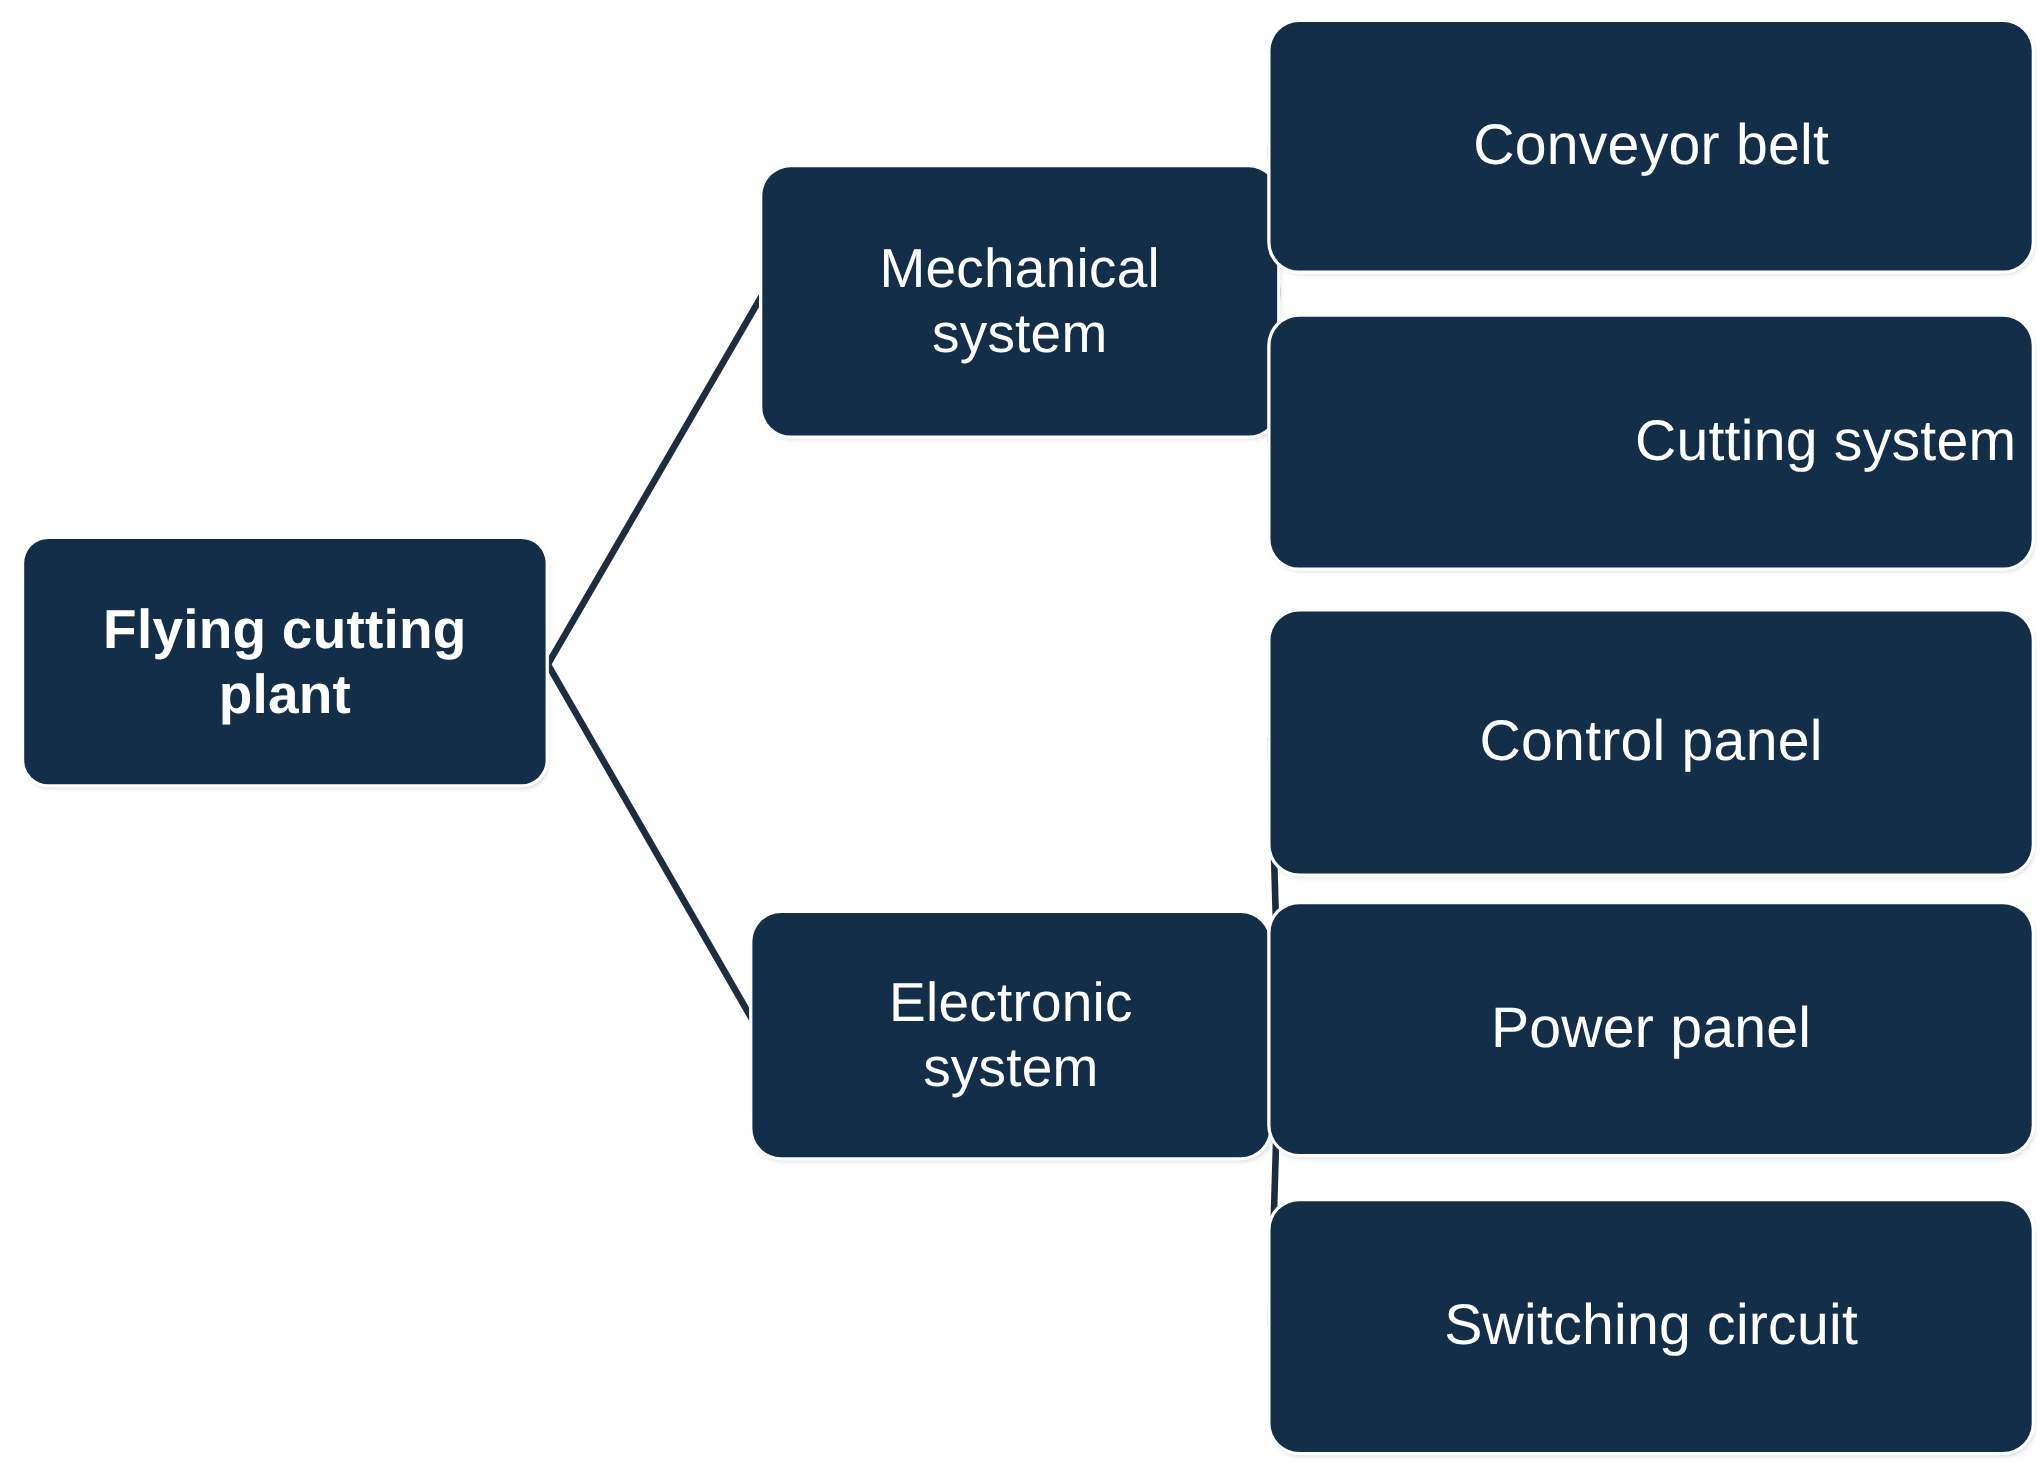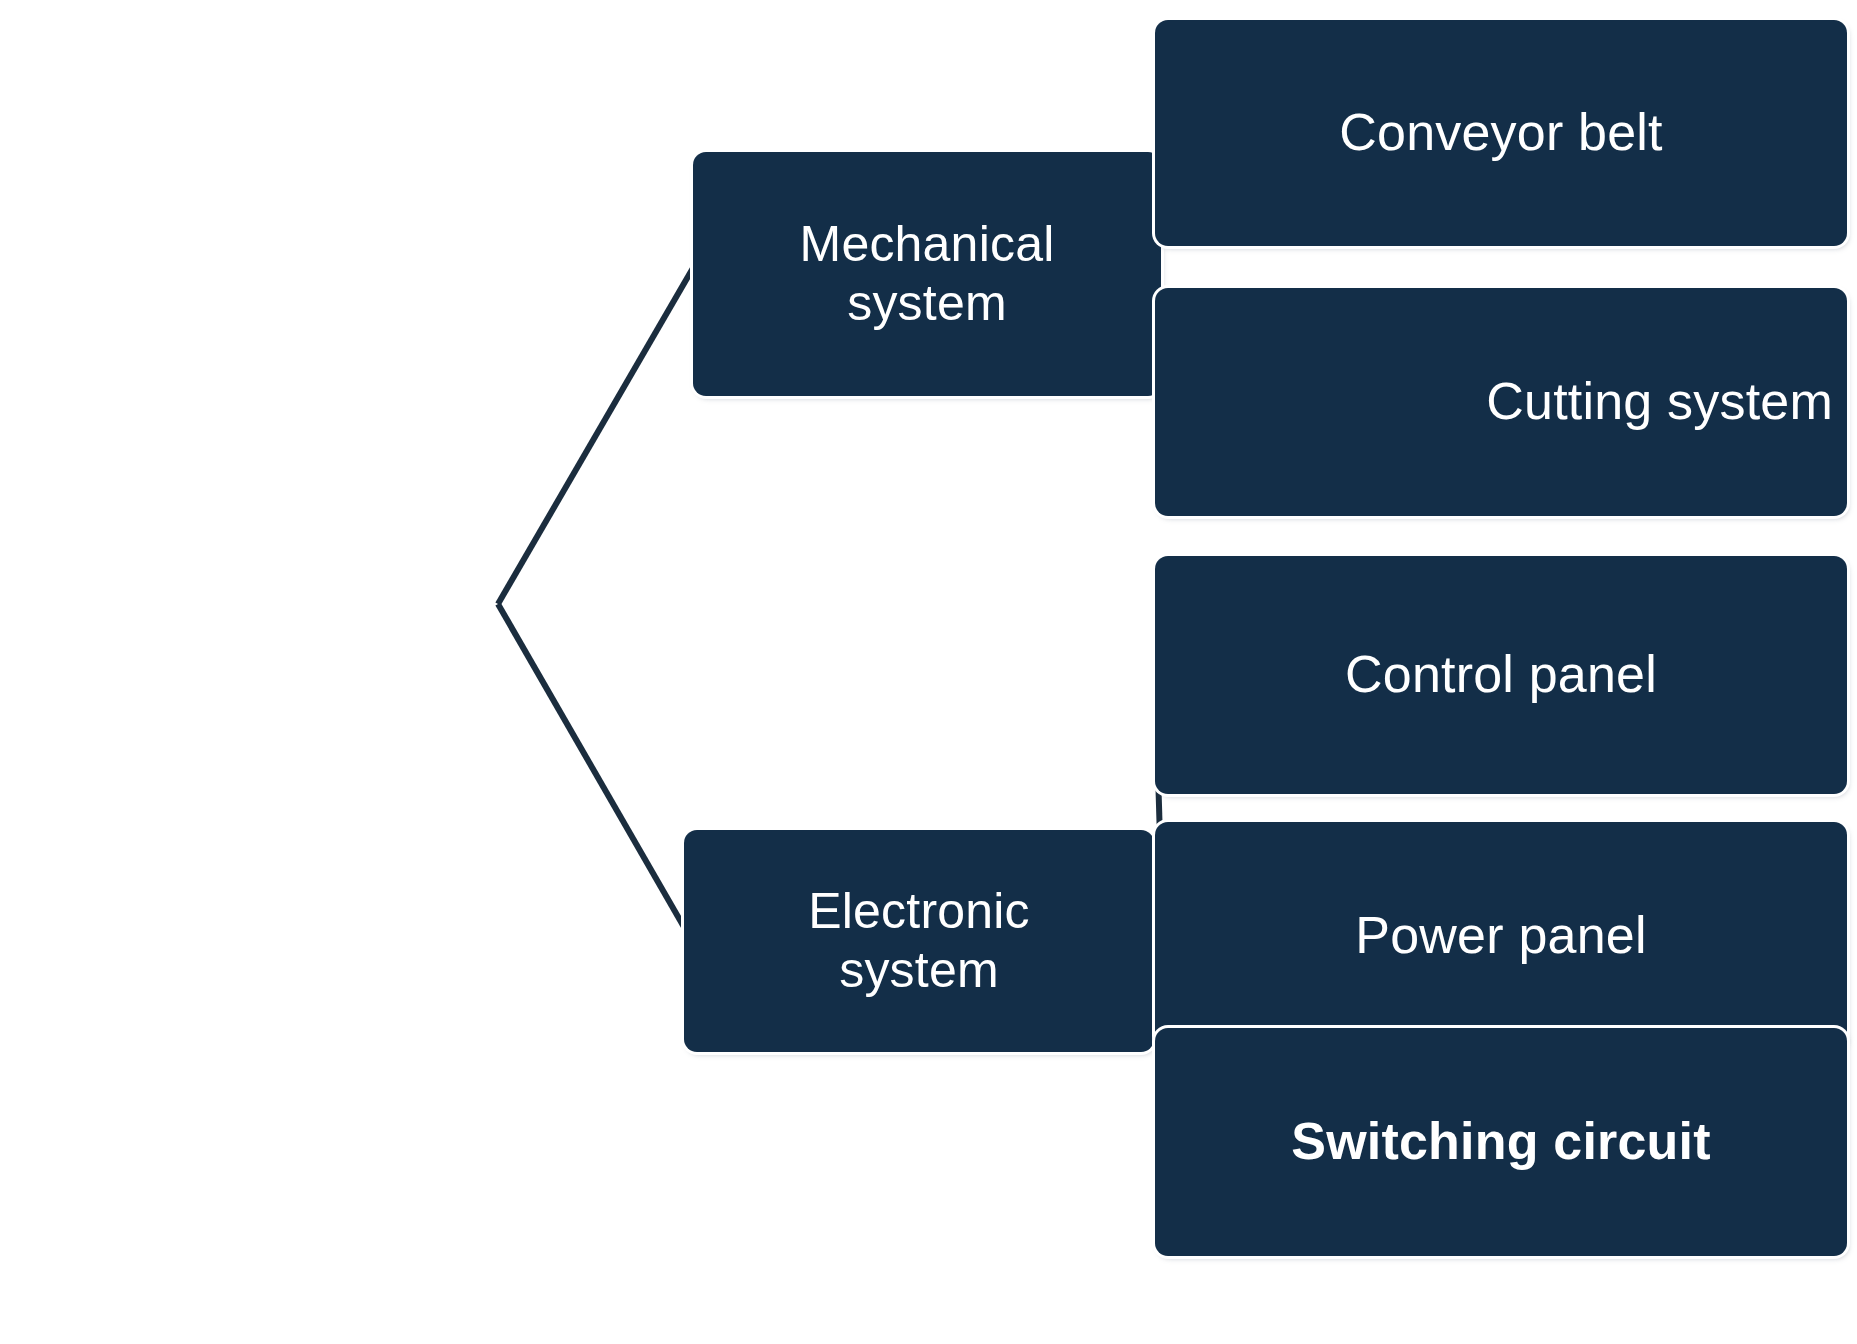--- a/index.html
+++ b/index.html
@@ -20,21 +20,21 @@
     left: 0;
     top: 0;
     width: 1857px;
     height: 1344px;
     pointer-events: none;
   }
   .node {
     position: absolute;
     box-sizing: border-box;
     background: #132E48;
-    border-radius: 13px;
+    border-radius: 26px;
     color: #ffffff;
     display: flex;
     align-items: center;
     justify-content: center;
     text-align: center;
     line-height: 1.18;
     letter-spacing: 0.2px;
     box-shadow: 0 0 0 3px #ffffff, 2px 3px 5px rgba(120,130,145,0.35);
   }
   .node .label {
@@ -73,21 +73,21 @@
   .leaf {
     left: 1155px;
     width: 692px;
     font-size: 52px;
     font-weight: normal;
   }
   #node-conveyor-belt   { top: 20px;   height: 226px; }
   #node-cutting-system  { top: 288px;  height: 228px; justify-content: flex-end; }
   #node-control-panel   { top: 556px;  height: 238px; }
   #node-power-panel     { top: 822px;  height: 227px; }
-  #node-switching-circuit { top: 1028px; height: 228px; font-weight: bold; }
+  #node-switching-circuit { top: 1092px; height: 228px; }
 </style>
 </head>
 <body>
 
 <div id="canvas">
 
   <svg id="edges" viewBox="0 0 1857 1344" xmlns="http://www.w3.org/2000/svg">
     <g fill="none" stroke="#1B2D3E" stroke-width="6" stroke-linecap="butt">
 
       <path d="M 498 604 L 693 268"></path>
@@ -101,20 +101,24 @@
       <path d="M 1163 941 L 1155 670"></path>
 
       <path d="M 1163 941 L 1155 936" stroke-width="5"></path>
       <path d="M 1163 941 L 1155 936"></path>
 
       <path d="M 1163 941 L 1155 1206"></path>
     <path d="M 1163 938 L 1155 938" stroke="#1B2D3E" stroke-width="5" fill="none"></path>
       </g>
   </svg>
 
+  <div class="node" id="node-root">
+    <span class="label">Flying cutting
+plant</span>
+  </div>
 
   <div class="node" id="node-mechanical">
     <span class="label">Mechanical
 system</span>
   </div>
 
   <div class="node" id="node-electronic">
     <span class="label">Electronic
 system</span>
   </div>

